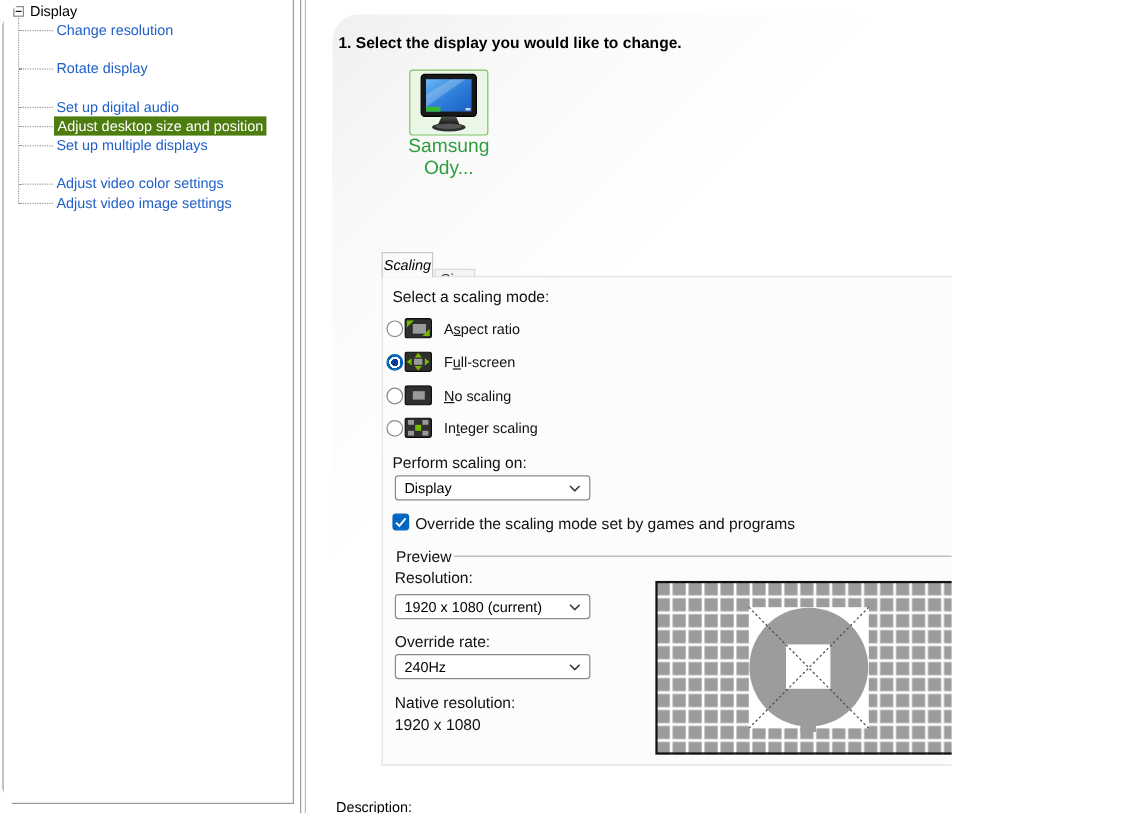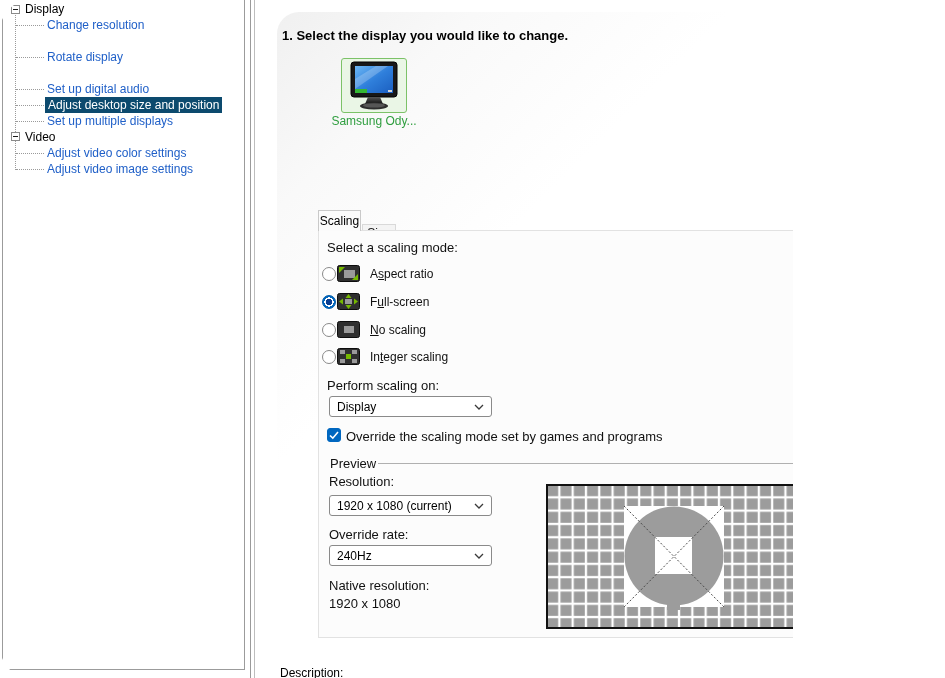--- a/index.html
+++ b/index.html
@@ -12,41 +12,41 @@
     background:#fff; font-size:12px; }
   .tree-vline { position:absolute; left:12px; top:0; height:170px; width:0;
     border-left:1px dotted #9a9a9a; }
   .trow { position:absolute; left:0; width:100%; height:16px; line-height:16px; white-space:nowrap; }
   .stem { position:absolute; left:13px; top:8px; width:28px; border-top:1px dotted #9a9a9a; }
   .expander { position:absolute; left:8px; top:4px; width:9px; height:9px; background:#fff;
     border:1px solid #8a8a8a; }
   .expander .minus { position:absolute; left:1px; top:3px; width:5px; height:1px; background:#1a1a1a; }
   .troot { position:absolute; left:22px; color:#000; }
   .tlink { position:absolute; left:44px; color:#2060c8; cursor:pointer; }
-  .tlink.sel { background:#0c4a6e; color:#fff; padding:0 3px; left:42px; }
+  .tlink.sel { background:#4d7c0f; color:#fff; padding:0 3px; left:42px; }
 
   
   .split1 { position:absolute; left:250px; top:0; width:1px; height:678px; background:#9a9a9a; }
   .split2 { position:absolute; left:254px; top:0; width:1px; height:678px; background:#bdbdbd; }
 
   
   .content-panel { position:absolute; left:277px; top:12px; width:598px; height:640px;
     border-radius:22px; background:linear-gradient(135deg,#f0f0f0 0,#f9f9f9 140px,#fff 320px); }
   .h-step { position:absolute; font-size:13px; font-weight:bold; color:#000;text-align:center; }
 
   
   .display-box { position:absolute; left:341px; top:58px; width:66px; height:55px;
     background:#eaf6e6; border:1px solid #7cc268; border-radius:3px; cursor:pointer; }
   .display-label { position:absolute; left:326px; top:114px; width:96px; text-align:center;
-    font-size:12px; color:#2f9e3f; }
+    font-size:16px; color:#2f9e3f; }
 
   
   .tab { position:absolute; font-size:12px; text-align:center; cursor:pointer; }
   .tab.active { left:318px; top:210px; width:43px; height:21px; line-height:20px;
-    background:#fbfbfb; border:1px solid #c9c9c9; border-bottom:none; z-index:3; }
+    background:#fbfbfb; border:1px solid #c9c9c9; border-bottom:none; z-index:3;font-style:italic; }
   .tab.inactive { left:362px; top:213px; width:34px; height:17px; line-height:17px;
     background:#f4f4f4; border:1px solid #d9d9d9; border-bottom:none; z-index:1; color:#222;margin-top:11px; }
   .tab-panel { position:absolute; left:318px; top:230px; width:537px; height:408px;
     background:#fcfcfc; border:1px solid #e2e2e2; z-index:2; }
 
   .lbl { position:absolute; font-size:13px; color:#111; white-space:nowrap; }
 
   
   .radio { position:absolute; width:14px; height:14px; border-radius:50%;
     background:#fff; border:1px solid #8a8a8a; cursor:pointer; }
@@ -96,26 +96,20 @@
       <span class="stem"></span>
       <span class="tlink">Set up digital audio</span>
     </div>
     <div class="trow" style="top:97px">
       <span class="stem"></span>
       <span class="tlink sel">Adjust desktop size and position</span>
     </div>
     <div class="trow" style="top:113px">
       <span class="stem"></span>
       <span class="tlink">Set up multiple displays</span>
-    </div>
-    <div class="trow" style="top:129px">
-      <span class="expander" style="top:3px">
-          <span class="minus"></span>
-        </span>
-      <span class="troot">Video</span>
     </div>
     <div class="trow" style="top:145px">
       <span class="stem"></span>
       <span class="tlink">Adjust video color settings</span>
     </div>
     <div class="trow" style="top:161px">
       <span class="stem"></span>
       <span class="tlink">Adjust video image settings</span>
     </div>
   </div>

